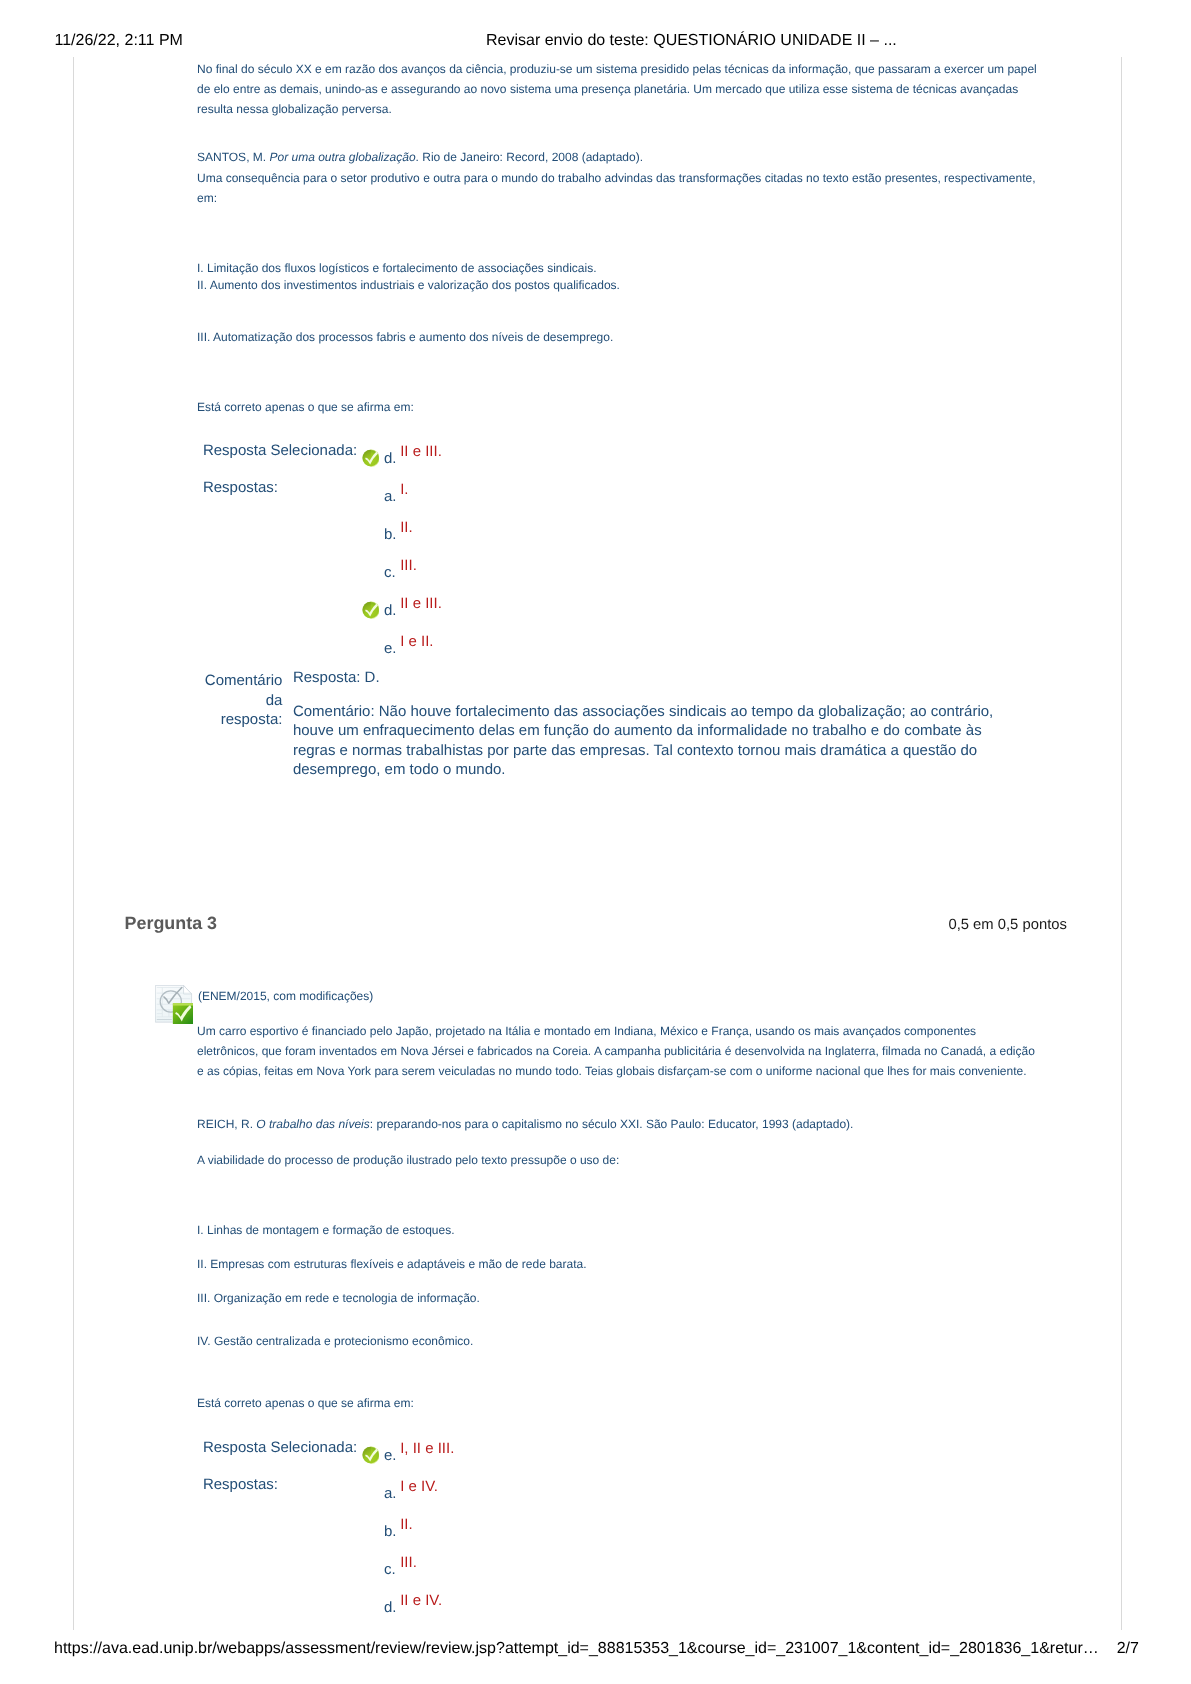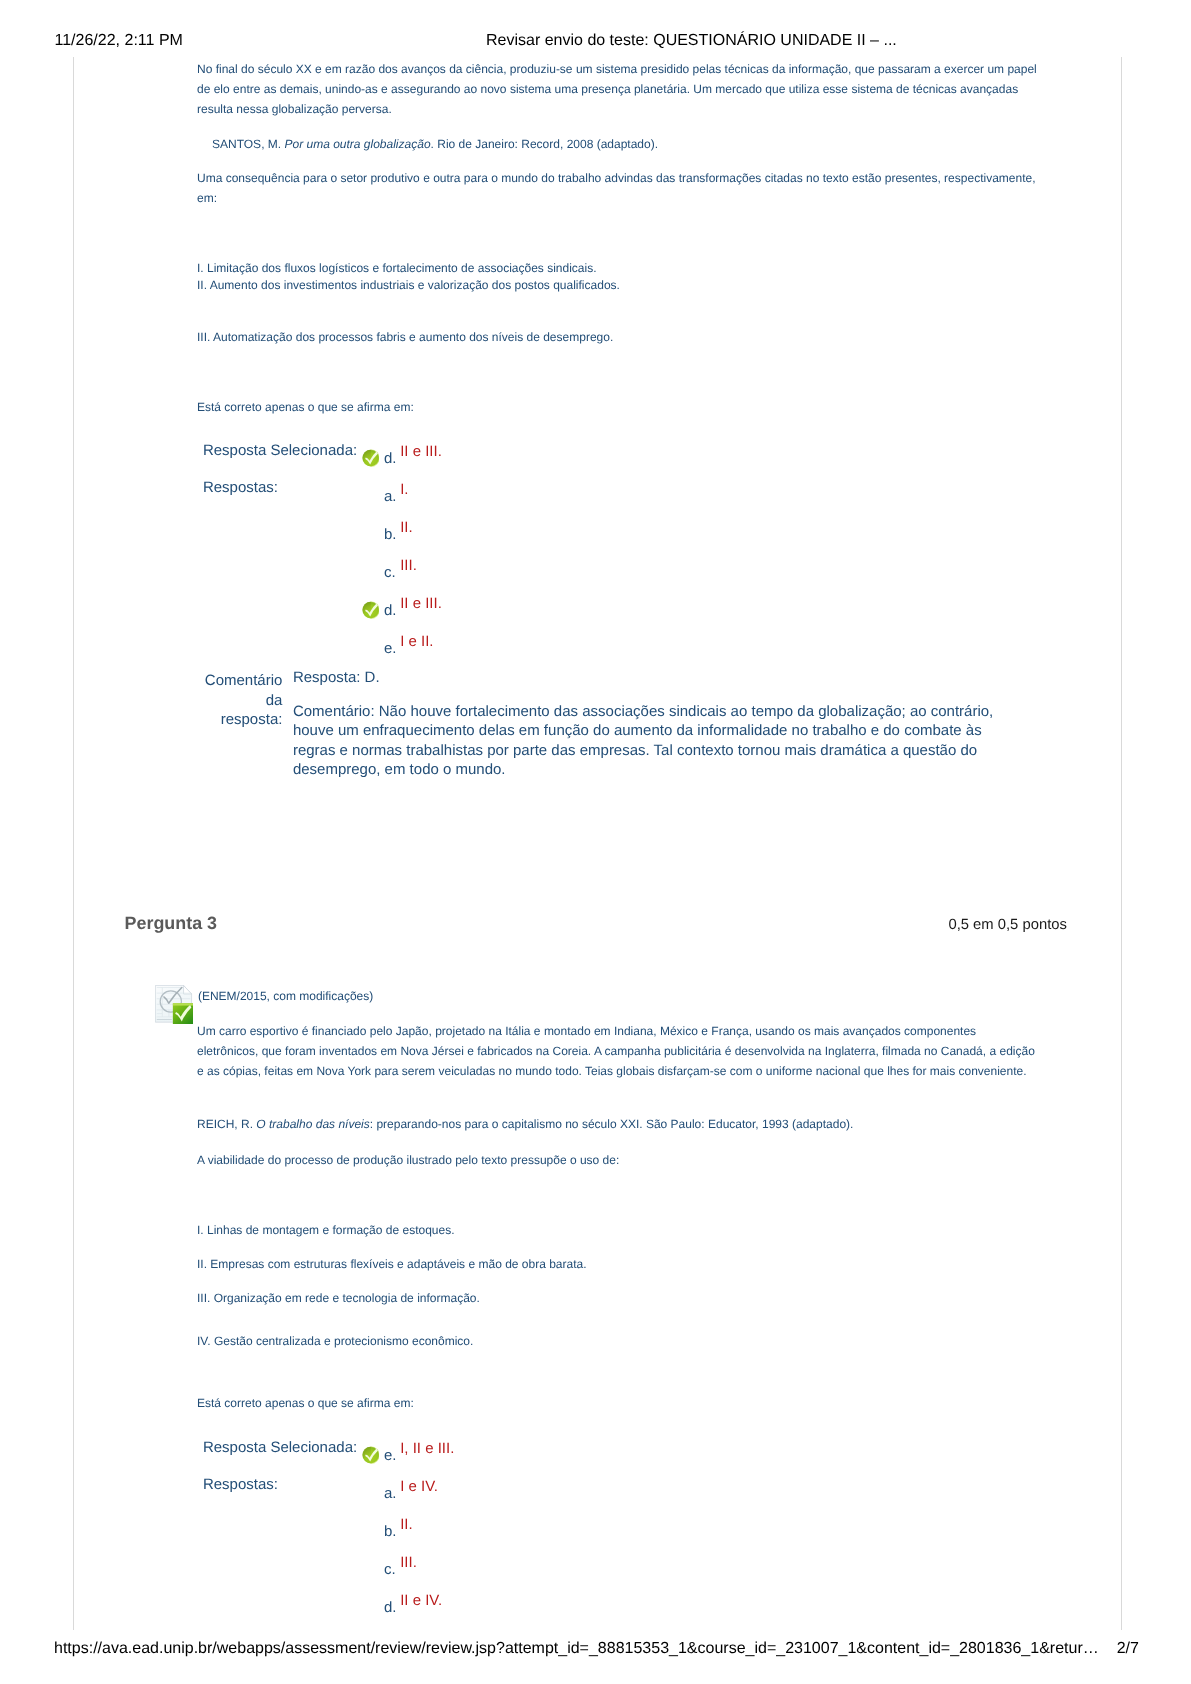--- a/index.html
+++ b/index.html
@@ -66,21 +66,21 @@
   <div class="print-hdr">
     <span class="date">11/26/22, 2:11 PM</span>
     <span class="doctitle">Revisar envio do teste: QUESTIONÁRIO UNIDADE II – ...</span>
   </div>
 
   <div class="rule-left"></div>
   <div class="rule-right"></div>
 
   <div class="para" style="top:60px;">No final do século XX e em razão dos avanços da ciência, produziu-se um sistema presidido pelas técnicas da informação, que passaram a exercer um papel de elo entre as demais, unindo-as e assegurando ao novo sistema uma presença planetária. Um mercado que utiliza esse sistema de técnicas avançadas resulta nessa globalização perversa.</div>
 
-  <div class="para" style="top:135px;margin-left:15px;"><span>SANTOS, M. </span><i>Por uma outra globalização</i><span>. Rio de Janeiro: Record, 2008 (adaptado).</span></div>
+  <div class="para" style="top:148px;"><span>SANTOS, M. </span><i>Por uma outra globalização</i><span>. Rio de Janeiro: Record, 2008 (adaptado).</span></div>
 
   <div class="para" style="top:169px;">Uma consequência para o setor produtivo e outra para o mundo do trabalho advindas das transformações citadas no texto estão presentes, respectivamente, em:</div>
 
   <div class="para" style="top:259px;">I. Limitação dos fluxos logísticos e fortalecimento de associações sindicais.</div>
   <div class="para" style="top:276px;">II. Aumento dos investimentos industriais e valorização dos postos qualificados.</div>
   <div class="para" style="top:327.8px;">III. Automatização dos processos fabris e aumento dos níveis de desemprego.</div>
 
   <div class="para" style="top:397.7px;">Está correto apenas o que se afirma em:</div>
 
   <div class="ans-label" style="top:440.6px;">Resposta Selecionada:</div>
@@ -195,21 +195,21 @@
     </span>
 
   <div class="para" style="top:986.6px;left:197.9px;">(ENEM/2015, com modificações)</div>
   <div class="para" style="top:1022.1px;">Um carro esportivo é financiado pelo Japão, projetado na Itália e montado em Indiana, México e França, usando os mais avançados componentes eletrônicos, que foram inventados em Nova Jérsei e fabricados na Coreia. A campanha publicitária é desenvolvida na Inglaterra, filmada no Canadá, a edição e as cópias, feitas em Nova York para serem veiculadas no mundo todo. Teias globais disfarçam-se com o uniforme nacional que lhes for mais conveniente.</div>
 
   <div class="para" style="top:1114.8px;"><span>REICH, R. </span><i>O trabalho das níveis</i><span>: preparando-nos para o capitalismo no século XXI. São Paulo: Educator, 1993 (adaptado).</span></div>
 
   <div class="para" style="top:1151.4px;">A viabilidade do processo de produção ilustrado pelo texto pressupõe o uso de:</div>
 
   <div class="para" style="top:1220.6px;">I. Linhas de montagem e formação de estoques.</div>
-  <div class="para" style="top:1254.9px;">II. Empresas com estruturas flexíveis e adaptáveis e mão de obra barata.</div>
+  <div class="para" style="top:1254.9px;">II. Empresas com estruturas flexíveis e adaptáveis e mão de rede barata.</div>
   <div class="para" style="top:1289.3px;">III. Organização em rede e tecnologia de informação.</div>
   <div class="para" style="top:1324.1px;margin-top:8px;">IV. Gestão centralizada e protecionismo econômico.</div>
 
   <div class="para" style="top:1393.9px;">Está correto apenas o que se afirma em:</div>
 
   <div class="ans-label" style="top:1437.8px;">Resposta Selecionada:</div>
   <div class="ans-label" style="top:1475px;">Respostas:</div>
 
   <div class="ans-list" id="q3rows" style="top:1440.8px;">
       <div class="ans-row" style="top: 0px;">

